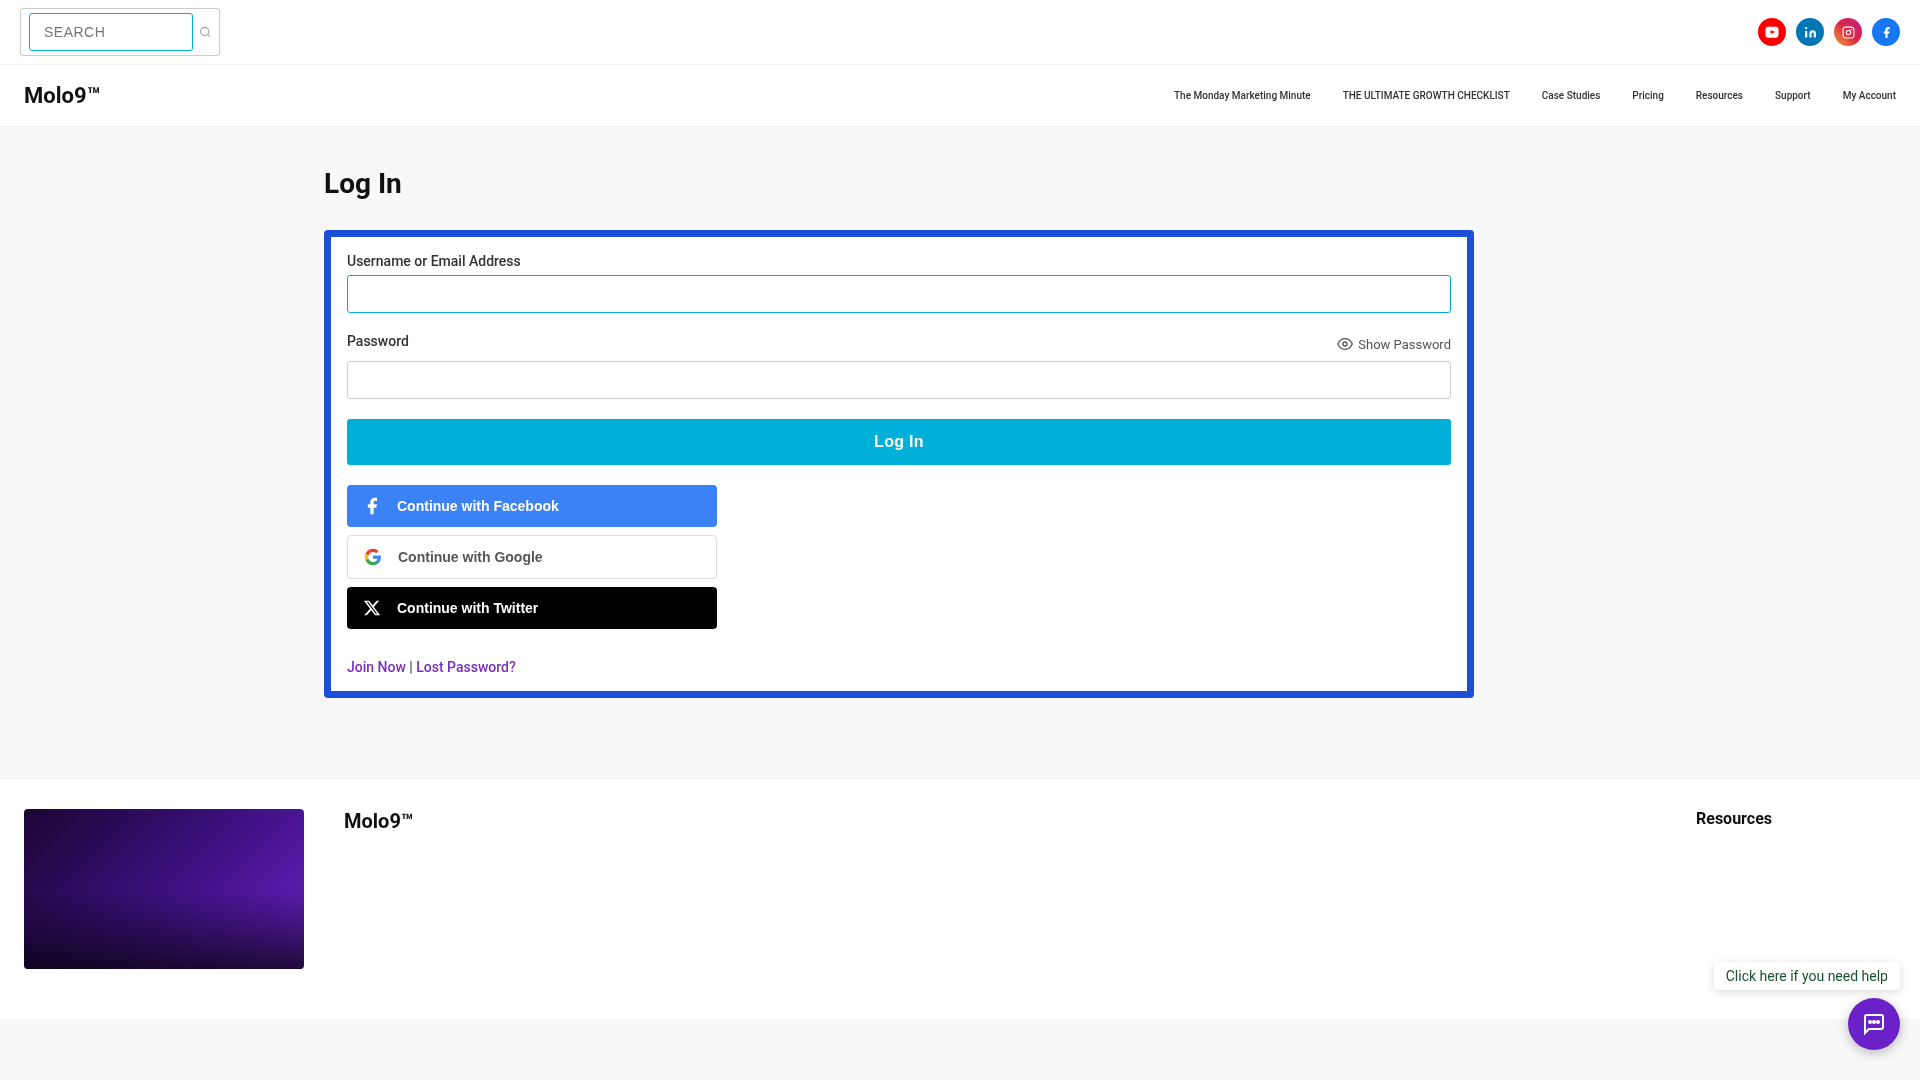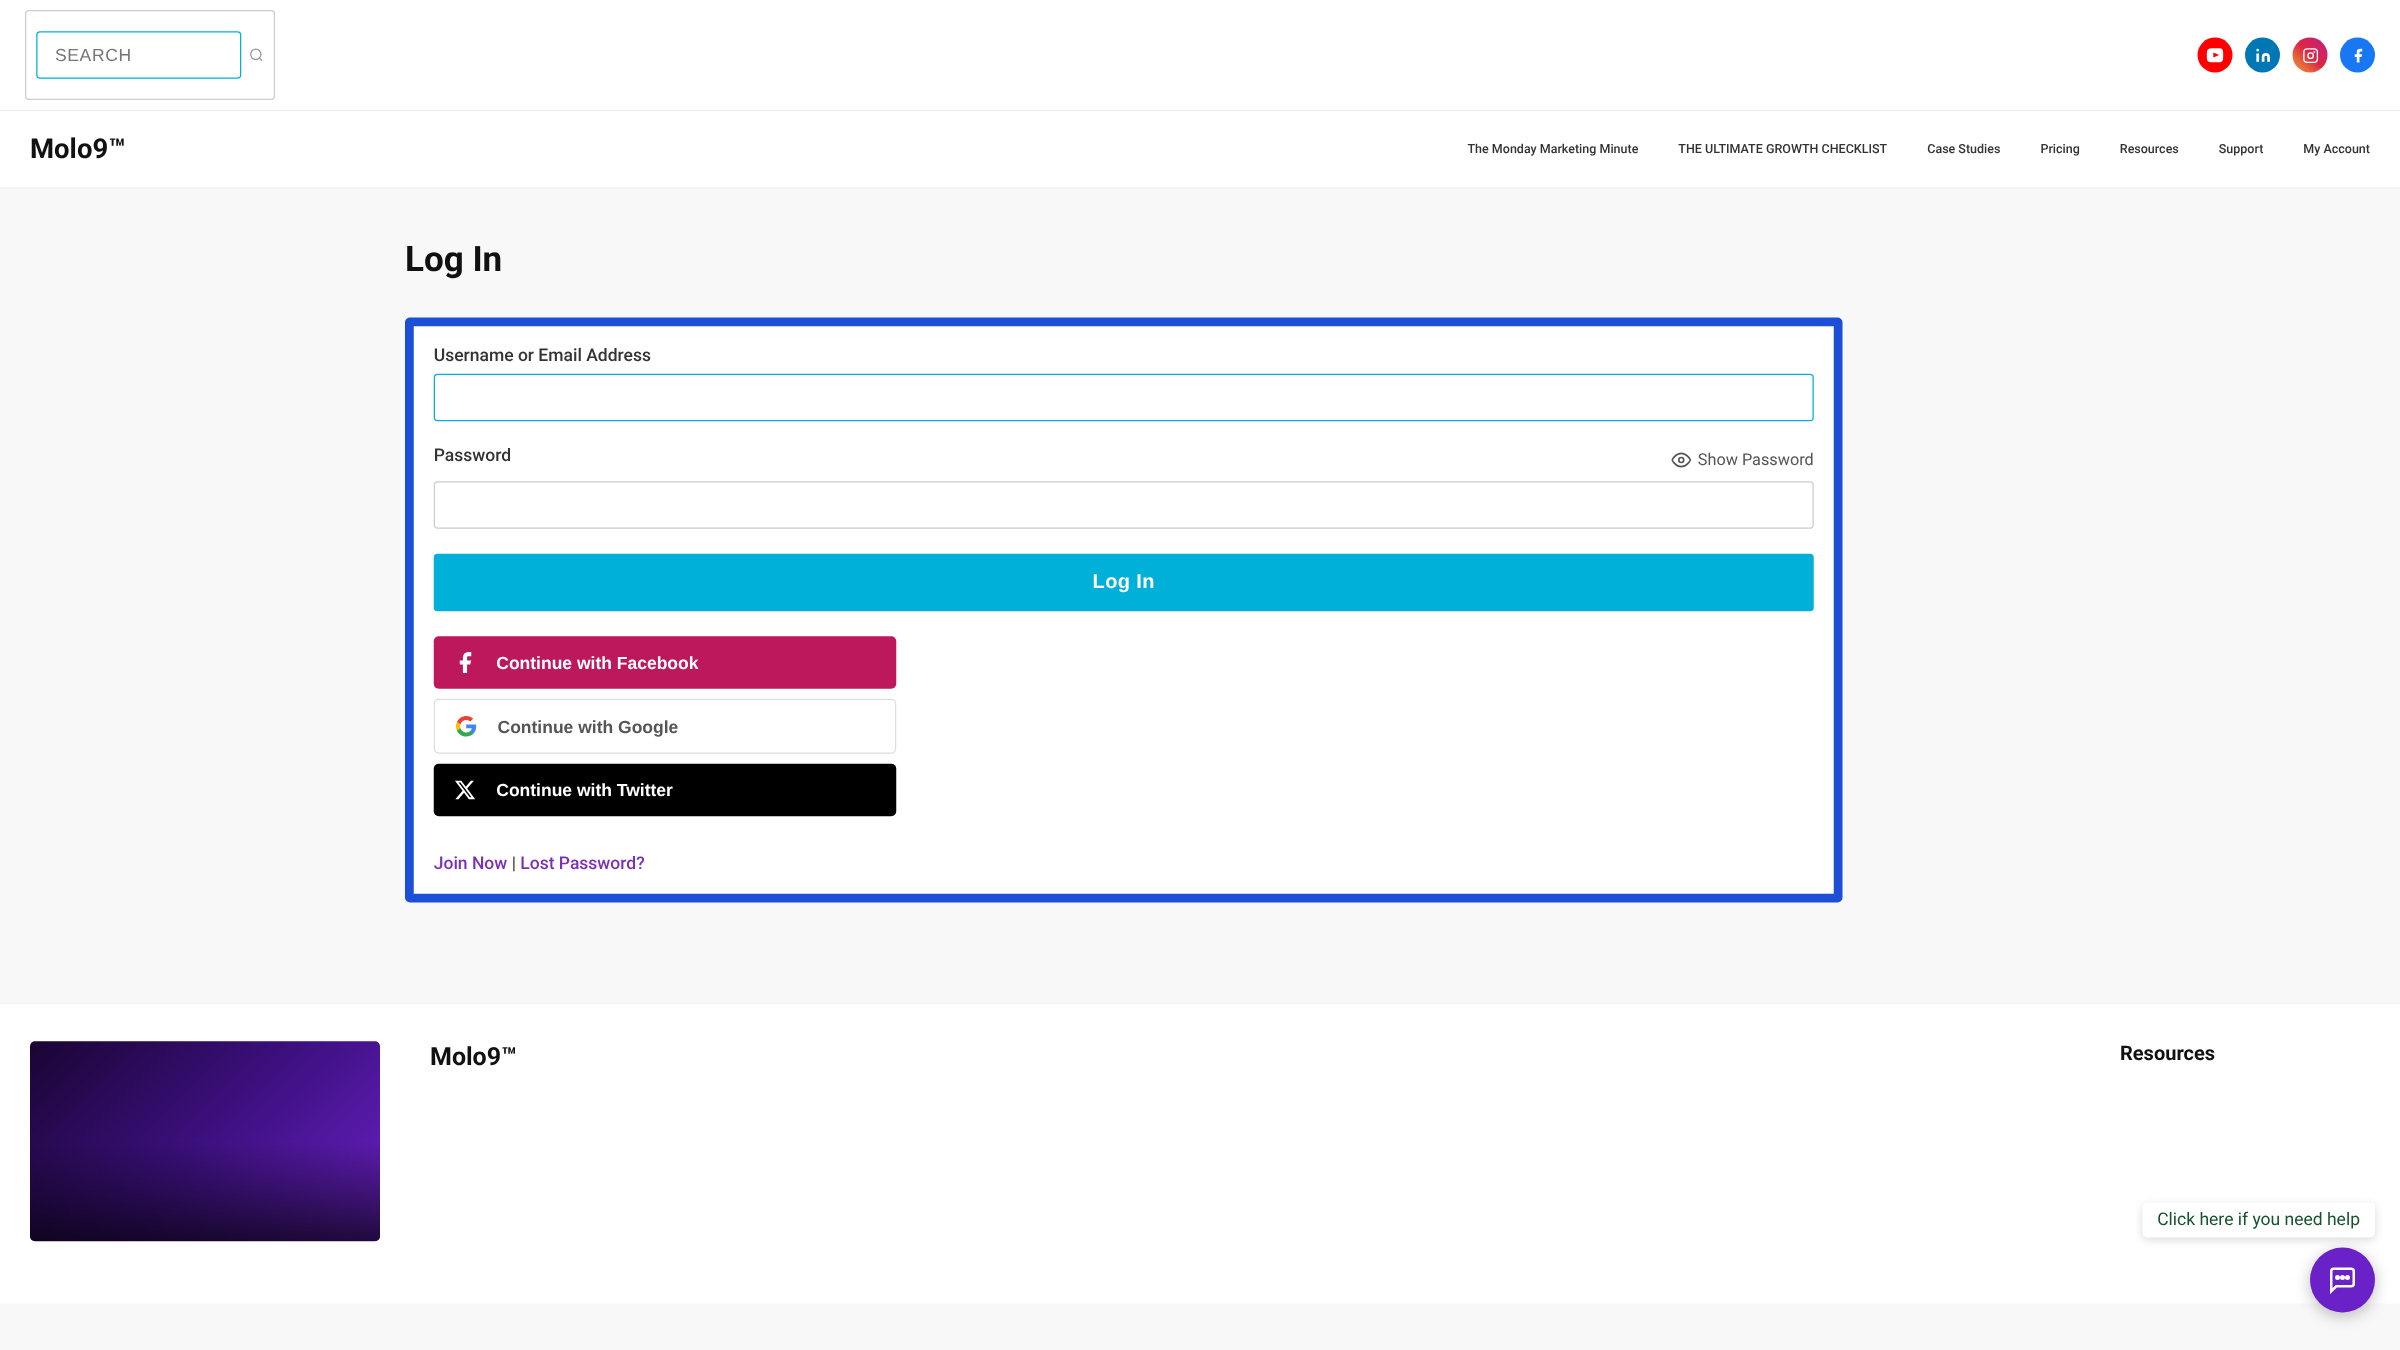--- a/index.html
+++ b/index.html
@@ -5,21 +5,21 @@
     * { margin: 0; padding: 0; box-sizing: border-box; }
     body { font-family: -apple-system, BlinkMacSystemFont, 'Segoe UI', Roboto, sans-serif; background: #f8f8f8; color: #333; font-size: 14px; }
 
     
     .top-bar {
       display: flex; align-items: center; justify-content: space-between;
       padding: 8px 20px; border-bottom: 1px solid #eee; background: #fff;
     }
     .search-box {
       display: flex; align-items: center; border: 1px solid #ccc; border-radius: 3px;
-      padding: 16px 8px; gap: 6px; width: 200px;
+      padding: 4px 8px; gap: 6px; width: 200px;
     }
     .search-box input {
       border: none; outline: none; font-size: 13px; color: #999; width: 100%;
       background: transparent; text-transform: uppercase; letter-spacing: 0.5px;
     }
     .search-icon-svg { color: #999; }
     .social-icons { display: flex; gap: 10px; align-items: center; }
     .social-icon {
       width: 28px; height: 28px; border-radius: 50%; background: #333;
       display: flex; align-items: center; justify-content: center;
@@ -71,21 +71,21 @@
       cursor: pointer; letter-spacing: 0.3px;
     }
 
     
     .social-logins { margin-top: 20px; display: flex; flex-direction: column; gap: 8px; }
     .social-login-btn {
       display: flex; align-items: center; gap: 14px;
       padding: 10px 14px; border-radius: 4px; cursor: pointer;
       font-size: 14px; font-weight: 600; border: none; width: 370px;
     }
-    .facebook-btn { background: #be185d; color: #fff; }
+    .facebook-btn { background: #3b82f6; color: #fff; }
     .google-btn { background: #fff; color: #555; border: 1px solid #ddd; }
     .twitter-btn { background: #000; color: #fff; }
 
     .social-logo { width: 22px; height: 22px; display: flex; align-items: center; justify-content: center; }
 
     
     .bottom-links { margin-top: 30px; font-size: 14px; }
     .bottom-links a { color: #7b2fbe; text-decoration: none; font-weight: 500; }
 
     

